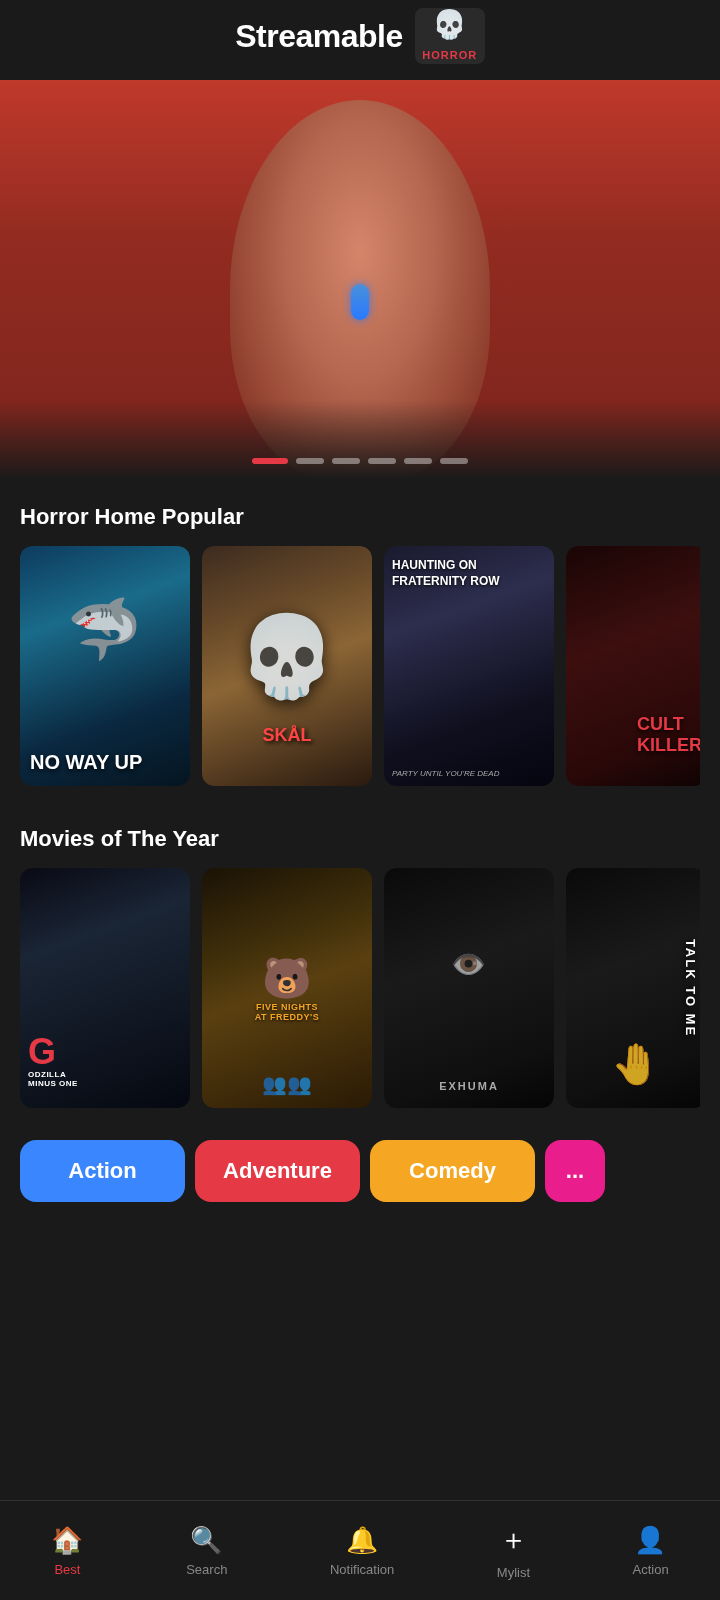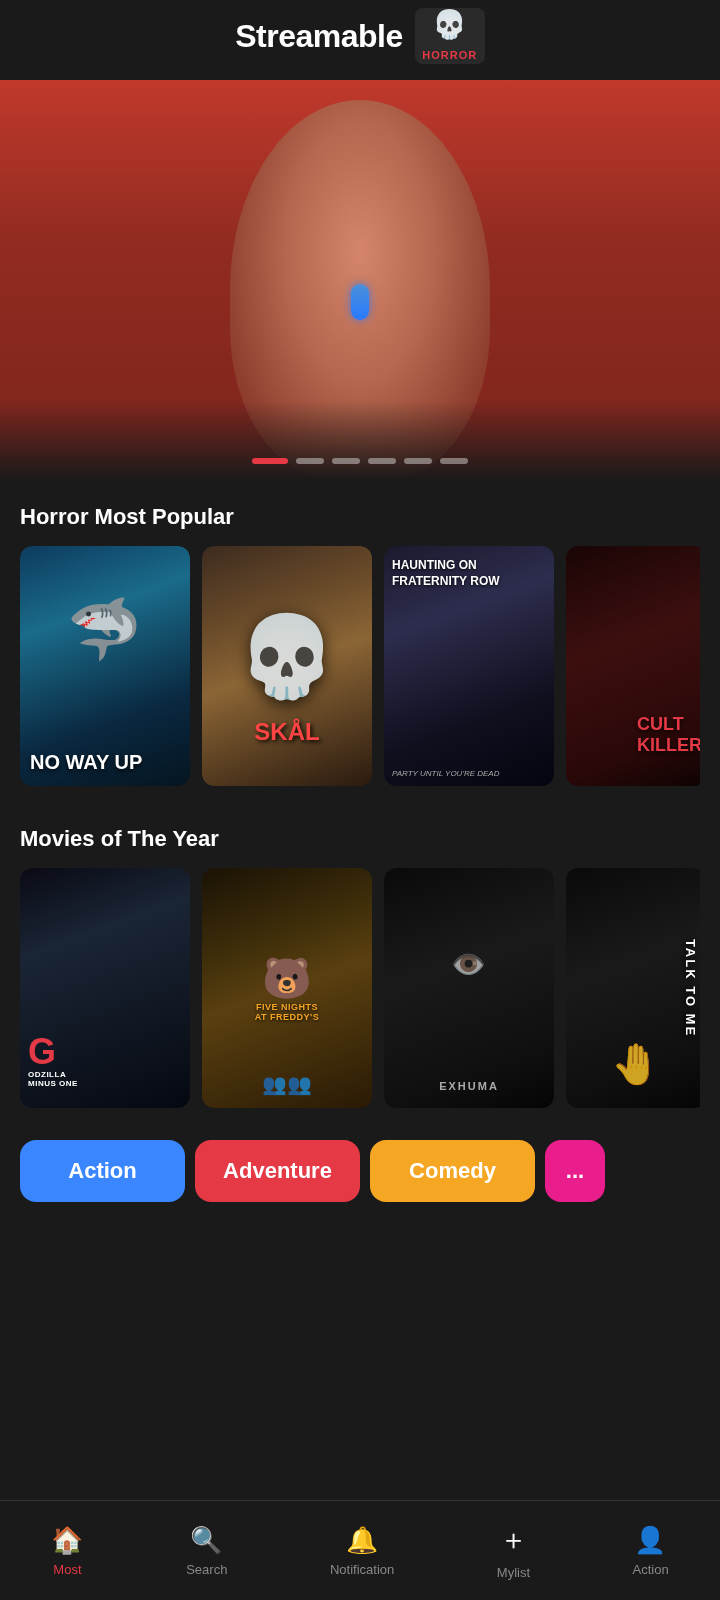--- a/index.html
+++ b/index.html
@@ -239,21 +239,21 @@
       left: 50%;
       transform: translateX(-50%);
       font-size: 60px;
       opacity: 0.85;
     }
     .logo-text {
       position: absolute;
       bottom: 40px;
       left: 50%;
       transform: translateX(-50%);
-      font-size: 24px;
+      font-size: 18px;
       font-weight: 900;
       color: #ff4444;
       text-shadow: 2px 2px 4px rgba(0,0,0,0.9);
       white-space: nowrap;
     }
     .haunting-text {
       position: absolute;
       top: 12px;
       left: 8px;
       right: 8px;
@@ -470,21 +470,21 @@
       <div class="dot active"></div>
       <div class="dot"></div>
       <div class="dot"></div>
       <div class="dot"></div>
       <div class="dot"></div>
       <div class="dot"></div>
     </div>
   </div>
 
   <div class="section">
-    <div class="section-title">Horror Most Popular</div>
+    <div class="section-title">Horror Home Popular</div>
     <div class="movie-row">
 
       <div class="movie-card movie-card-large">
         <div class="movie-card-img card-no-way-up">
           <div class="shark-deco">🦈</div>
           <div class="movie-card-title large-text">NO WAY UP</div>
         </div>
       </div>
 
       <div class="movie-card movie-card-large">
@@ -560,21 +560,21 @@
       <button class="genre-btn genre-more">...</button>
     </div>
   </div>
 
 </div>
 
 <div class="bottom-nav">
 
   <div class="nav-item active">
     <span class="nav-icon home-icon">🏠</span>
-    <span class="nav-label" style="color:#e63946;">Most</span>
+    <span class="nav-label" style="color:#e63946;">Best</span>
   </div>
 
   <div class="nav-item">
     <span class="nav-icon">🔍</span>
     <span class="nav-label">Search</span>
   </div>
 
   <div class="nav-item">
     <span class="nav-icon">🔔</span>
     <span class="nav-label">Notification</span>

